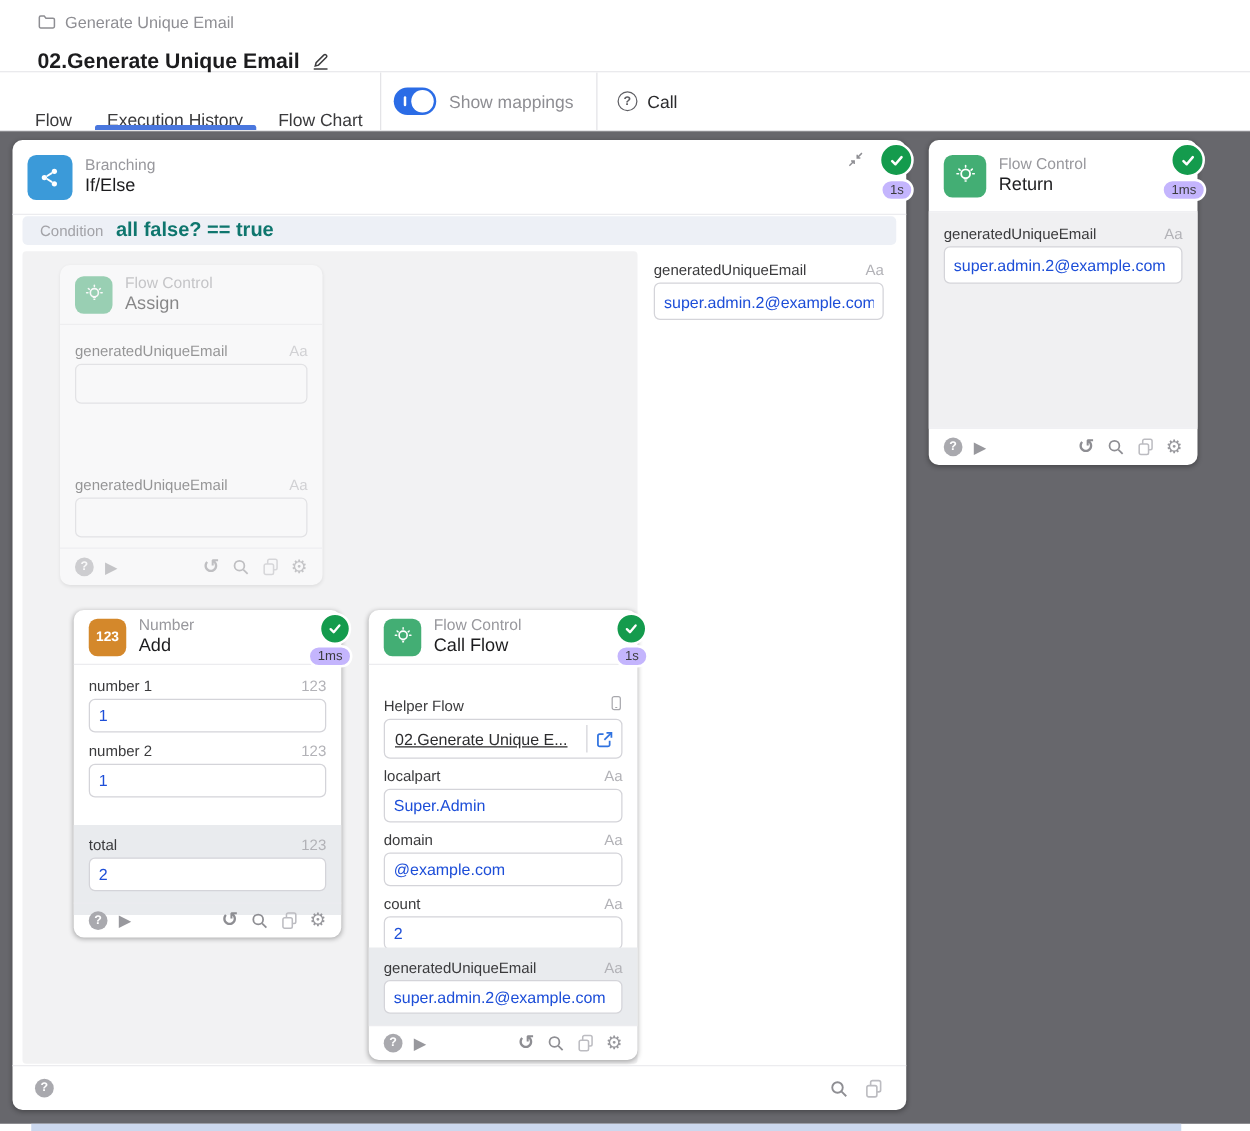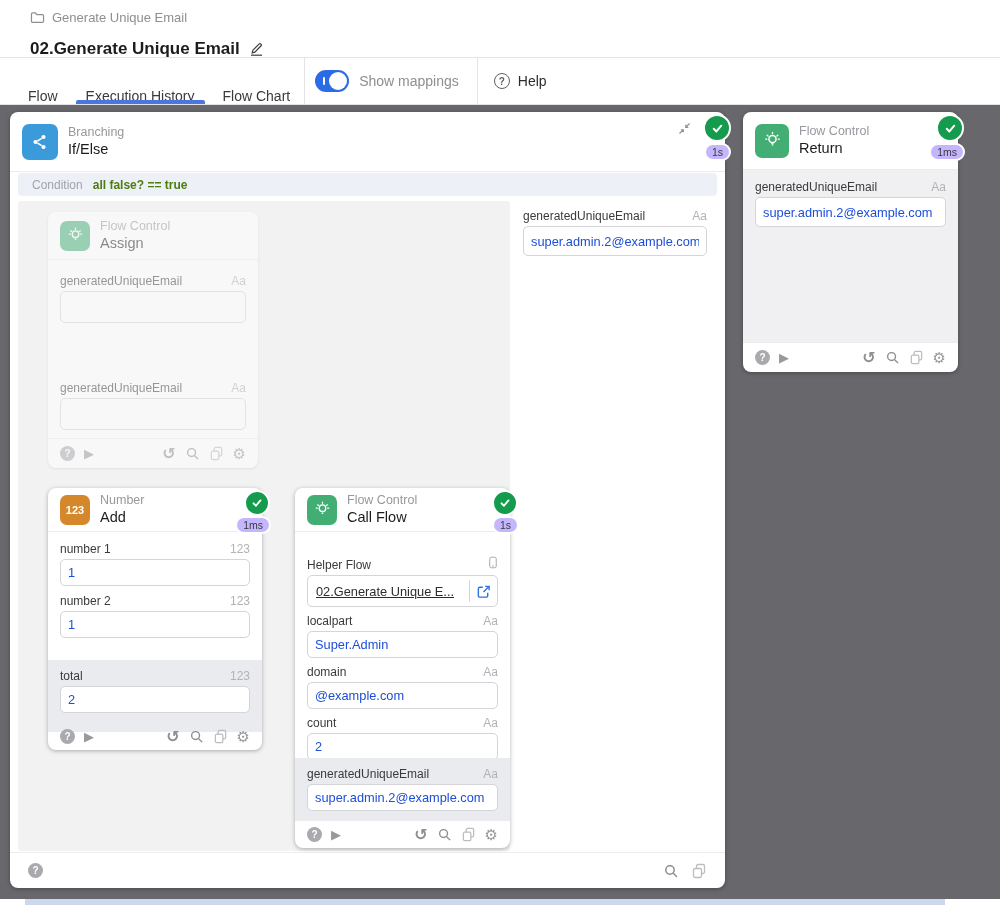--- a/index.html
+++ b/index.html
@@ -40,21 +40,21 @@
   .node-cat{font-size:12.5px;color:#98989d;}
   .node-name{font-size:14.5px;color:#1c1c1e;}
   .num-glyph{color:#fff;font-size:11px;font-weight:bold;letter-spacing:0;}
   
   .badge-check{position:absolute;width:28px;height:28px;border-radius:50%;background:#149b4d;border:2px solid #fff;box-sizing:border-box;display:flex;align-items:center;justify-content:center;z-index:3;}
   .badge-check.small{width:26px;height:26px;}
   .badge-pill{position:absolute;background:#c4b5fd;border:2px solid #fff;border-radius:9px;font-size:10.5px;color:#3a3a3c;padding:1px 6px;z-index:3;}
   
   .condition-bar{position:absolute;left:8px;right:8px;top:61px;height:23px;background:#edf0f6;border-radius:4px;display:flex;align-items:center;gap:10px;padding:0 14px;box-sizing:border-box;}
   .condition-label{font-size:12px;color:#a3a3a8;}
-  .condition-value{font-size:12px;font-weight:bold;color:#4d7c0f;}
+  .condition-value{font-size:16px;font-weight:bold;color:#0f766e;}
   .branch-content{position:absolute;left:8px;top:89px;width:492px;height:650px;background:#f2f2f3;border-radius:3px;}
   
   .field{padding:0 12px;}
   .field-head{display:flex;justify-content:space-between;align-items:baseline;font-size:12px;color:#3a3a3c;margin:0 0 3px;}
   .field-type{color:#b2b2b7;font-size:12px;}
   .tinput{width:100%;box-sizing:border-box;height:27px;border:1px solid #d4d4d9;border-radius:5px;padding:2px 7px;font-family:"Liberation Sans","DejaVu Sans",sans-serif;font-size:12.8px;background:#fff;color:#1d4ed8;outline:none;}
   .tinput.tall{height:32px;}
   .output-section{position:absolute;left:0;right:0;background:#e9ebee;box-sizing:border-box;padding-top:9px;}
   .node-footer{position:absolute;left:0;right:0;bottom:0;display:flex;align-items:center;gap:9px;padding:0 12px;border-top:1px solid #ececef;box-sizing:border-box;}
   .node-footer .spacer{flex:1;}
@@ -112,21 +112,21 @@
   <div class="toggle-zone">
     <div class="toggle">
       <div class="i-bar"></div>
       <div class="knob"></div>
     </div>
     <span class="toggle-label">Show mappings</span>
   </div>
   <div class="vdiv"></div>
   <div class="help-zone">
     <span class="help-circle">?</span>
-    <span class="help-label">Help</span>
+    <span class="help-label">Call</span>
   </div>
 </div>
 
 <div class="canvas">
 
   <section class="node-card" style="left:10px;top:7px;width:715px;height:776px;">
     <div class="node-header" style="height:60px;">
       <span class="node-icon icon-36" style="background:#3b9ad9;">
         <svg width="20" height="20" viewBox="0 0 20 20">
             <circle cx="13.5" cy="5" r="2.1" fill="#fff"></circle>
@@ -215,21 +215,21 @@
         <span class="ic-btn">
             <svg width="15" height="15" viewBox="0 0 16 16" fill="none" stroke="#bcbcc1" stroke-width="1.3">
               <rect x="5.5" y="1.5" width="8" height="9" rx="1.5"></rect>
               <rect x="2.5" y="5.5" width="8" height="9" rx="1.5" fill="#fff"></rect>
             </svg>
           </span>
         <span class="gear-glyph">⚙</span>
       </div>
     </section>
 
-    <section class="node-card" style="left:38px;top:376px;width:214px;height:262px;">
+    <section class="node-card" style="left:49px;top:376px;width:214px;height:262px;">
       <div class="node-header" style="height:44px;">
         <span class="node-icon icon-30" style="background:#d4882b;">
           <span class="num-glyph">123</span>
         </span>
         <span class="node-titles">
           <div class="node-cat">Number</div>
           <div class="node-name">Add</div>
         </span>
         <span class="badge-check small" style="right:-8px;top:2px;">
           <svg width="14" height="14" viewBox="0 0 24 24">

